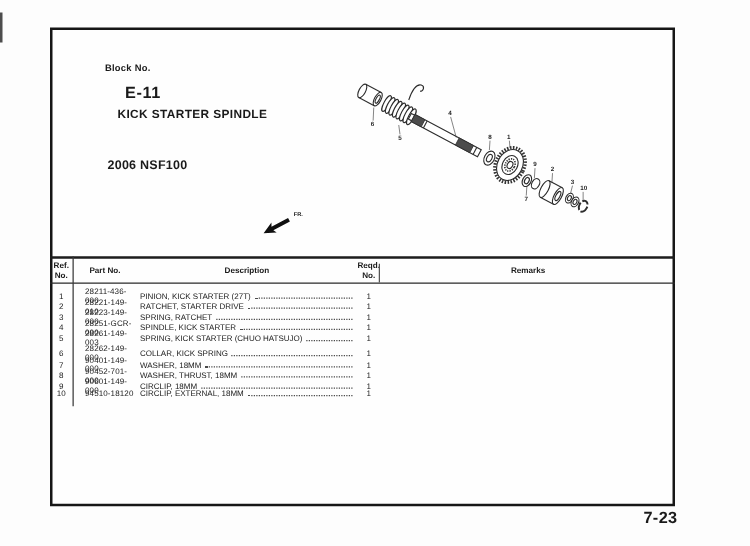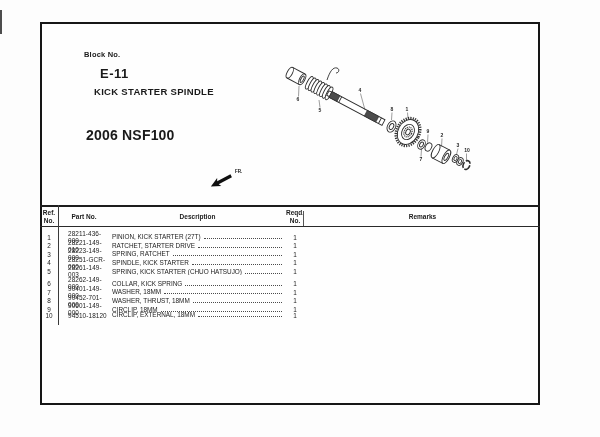--- a/index.html
+++ b/index.html
@@ -4,21 +4,21 @@
 <style>
   html,body{margin:0;padding:0;background:#fdfdfd;}
   .page{position:relative;width:600px;height:437px;background:#fdfdfd;overflow:hidden;
         font-family:"Liberation Sans",sans-serif;color:#1a1a1a;padding-left:24px;}
   .scan-artifact{position:absolute;left:0;top:10px;width:2px;height:24px;background:#2e2e2e;opacity:.85;}
   .frame{position:absolute;left:40px;top:22px;width:500px;height:383px;
          border:2px solid #161616;box-sizing:border-box;background:#fefefe;}
   .block-label{position:absolute;left:84px;top:50px;font-size:7.5px;font-weight:700;letter-spacing:.2px;}
   .block-code{position:absolute;left:100px;top:66px;font-size:13px;font-weight:700;letter-spacing:.5px;}
   .page-title{position:absolute;left:62px;top:86px;font-size:9.5px;font-weight:700;letter-spacing:.3px;margin-left:32px;}
-  .model{position:absolute;left:86px;top:127px;font-size:14px;font-weight:700;letter-spacing:.2px;}
+  .model{position:absolute;left:86px;top:127px;font-size:10px;font-weight:700;letter-spacing:.2px;}
   .diagram{position:absolute;left:270px;top:55px;width:220px;height:130px;}
   .fr-arrow{position:absolute;left:205px;top:166px;width:44px;height:28px;}
   .page-number{position:absolute;left:470px;top:406px;width:72px;text-align:right;
                font-size:13px;font-weight:700;letter-spacing:.3px;}
   
   .ptable{position:absolute;left:40px;top:205px;width:500px;}
   .ptable .toprule{height:2px;background:#1d1d1d;}
   .thead{display:grid;grid-template-columns:18px 52px 175px 20px 235px;height:19px;
          align-items:center;font-size:6.5px;font-weight:700;border-bottom:1px solid #2a2a2a;}
   .thead .hc{text-align:center;line-height:1.15;}
@@ -278,13 +278,14 @@
           <span class="c-qty">1</span>
           <span class="c-rem"></span>
         </div>
       </div>
     <div class="lines">
       <div class="vline-ref"></div>
       <div class="vline-reqd"></div>
     </div>
   </div>
 
+  <div class="page-number">7-23</div>
 </div>
 
 </body></html>

